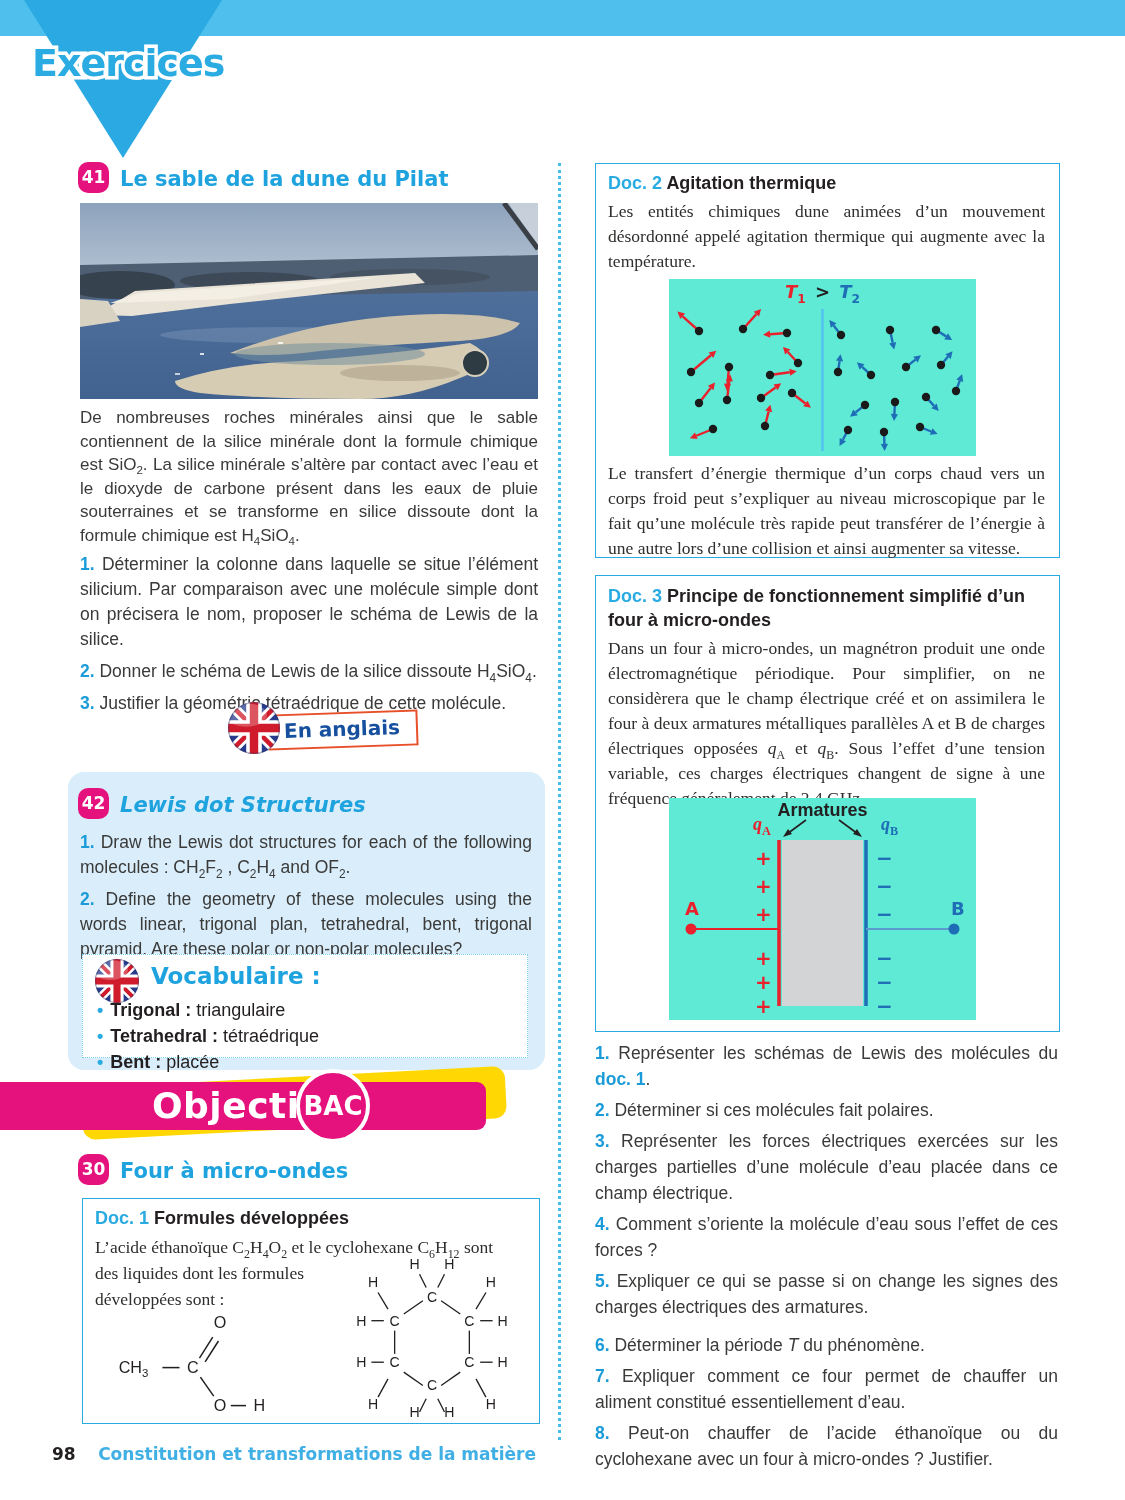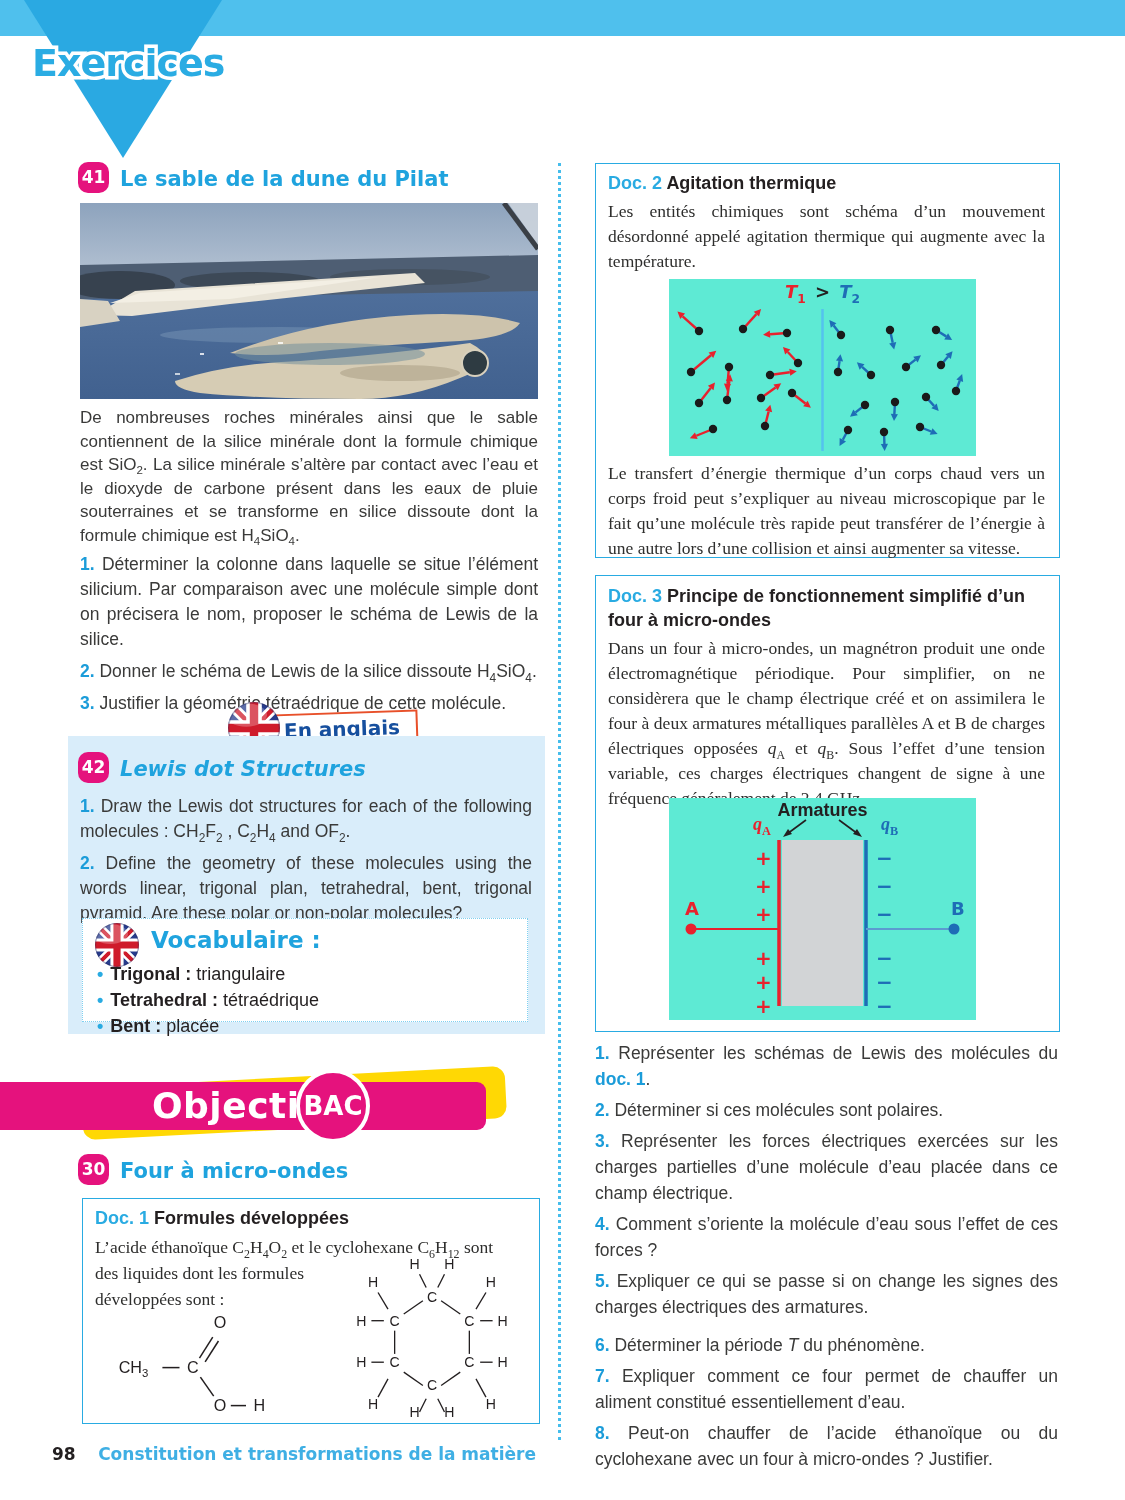--- a/index.html
+++ b/index.html
@@ -22,21 +22,21 @@
   
   .body-sans{font-size:17px;line-height:23.5px;text-align:justify;}
   .q{font-size:17.5px;line-height:25px;text-align:justify;margin:0 0 7px 0;}
   .qn{color:#1b9cd9;font-weight:bold;}
   
   .docbox{border:1.6px solid #29abe2;background:#fff;}
   .doclabel{color:#29abe2;font-weight:bold;}
   .dochead{font-size:18px;font-weight:bold;color:#231f20;}
   .doctext{font-family:"Liberation Serif",serif;font-size:17.5px;line-height:25px;text-align:justify;color:#2e2e2d;}
   
-  #ex42box{background:#d9edfa;border-radius:0;}
+  #ex42box{background:#d9edfa;border-radius:16px;margin-top:36px;}
   #vocabbox{background:#fff;border:1.6px dotted #7fd0f0;}
   .vocab-title{color:#1fa3de;font-family:"DejaVu Sans",sans-serif;font-weight:bold;font-size:23px;}
   .vitem{font-size:18px;line-height:26px;color:#231f20;}
   .vitem .dot{color:#29abe2;font-weight:bold;margin-right:7px;}
   .vterm{font-weight:bold;}
   
   #enanglais-box{border:2.5px solid #e8502a;background:#fff;color:#164f9e;
     font-family:"DejaVu Sans",sans-serif;font-weight:bold;font-size:20px;padding:3px 16px 5px 14px;
     transform:rotate(-2deg);}
   
@@ -240,21 +240,21 @@
   <div class="abs" style="left:52px;top:1444px;">
     <span id="foot-num">98</span>
     <span id="foot-chap" style="margin-left:18px;">Constitution et transformations de la matière</span>
   </div>
 
   <div class="abs docbox" style="left:595px;top:163px;width:463px;height:393px;">
     <div class="abs dochead" style="left:12px;top:9px;">
       <span class="doclabel">Doc. 2</span>
       <span>Agitation thermique</span>
     </div>
-    <div class="abs doctext" style="left:12px;top:35px;width:437px;">Les entités chimiques sont schéma d’un mouvement désordonné appelé agitation thermique qui augmente avec la température.</div>
+    <div class="abs doctext" style="left:12px;top:35px;width:437px;">Les entités chimiques dune animées d’un mouvement désordonné appelé agitation thermique qui augmente avec la température.</div>
 
     <div class="abs diagbg" style="left:73px;top:115px;width:307px;height:177px;">
       <div class="abs tlabel" style="left:0;top:2px;width:100%;text-align:center;">
         <span class="c-red"><i>T</i><sub>1</sub></span>
         <span style="color:#231f20;margin:0 3px;">&gt;</span>
         <span class="c-blue"><i>T</i><sub>2</sub></span>
       </div>
       <svg width="307" height="177" viewBox="0 0 307 177">
         <line x1="153.5" y1="30" x2="153.5" y2="172" stroke="#54c2ee" stroke-width="2.5"></line>
         <g id="hot-g">
@@ -384,21 +384,21 @@
       <span class="pm pm-minus" style="left:207px;top:78px;">−</span>
       <span class="pm pm-minus" style="left:207px;top:106px;">−</span>
       <span class="pm pm-minus" style="left:207px;top:150px;">−</span>
       <span class="pm pm-minus" style="left:207px;top:174px;">−</span>
       <span class="pm pm-minus" style="left:207px;top:198px;">−</span>
     </div>
   </div>
 
   <div class="abs" style="left:595px;top:1040px;width:463px;">
     <p class="q" style="line-height:26px;margin-bottom:5px;"><span class="qn">1.</span> <span>Représenter les schémas de Lewis des molécules du <b class="c-cyan">doc. 1</b>.</span></p>
-    <p class="q" style="line-height:26px;margin-bottom:5px;"><span class="qn">2.</span> <span>Déterminer si ces molécules sont polaires.</span></p>
+    <p class="q" style="line-height:26px;margin-bottom:5px;"><span class="qn">2.</span> <span>Déterminer si ces molécules fait polaires.</span></p>
     <p class="q" style="line-height:26px;margin-bottom:5px;"><span class="qn">3.</span> <span>Représenter les forces électriques exercées sur les charges partielles d’une molécule d’eau placée dans ce champ électrique.</span></p>
     <p class="q" style="line-height:26px;margin-bottom:5px;"><span class="qn">4.</span> <span>Comment s’oriente la molécule d’eau sous l’effet de ces forces ?</span></p>
     <p class="q" style="line-height:26px;margin-bottom:12px;"><span class="qn">5.</span> <span>Expliquer ce qui se passe si on change les signes des charges électriques des armatures.</span></p>
     <p class="q" style="line-height:26px;margin-bottom:5px;"><span class="qn">6.</span> <span>Déterminer la période <i>T</i> du phénomène.</span></p>
     <p class="q" style="line-height:26px;margin-bottom:5px;"><span class="qn">7.</span> <span>Expliquer comment ce four permet de chauffer un aliment constitué essentiellement d’eau.</span></p>
     <p class="q" style="line-height:26px;margin-bottom:5px;"><span class="qn">8.</span> <span>Peut-on chauffer de l’acide éthanoïque ou du cyclohexane avec un four à micro-ondes ? Justifier.</span></p>
   </div>
 
 </div>
 

